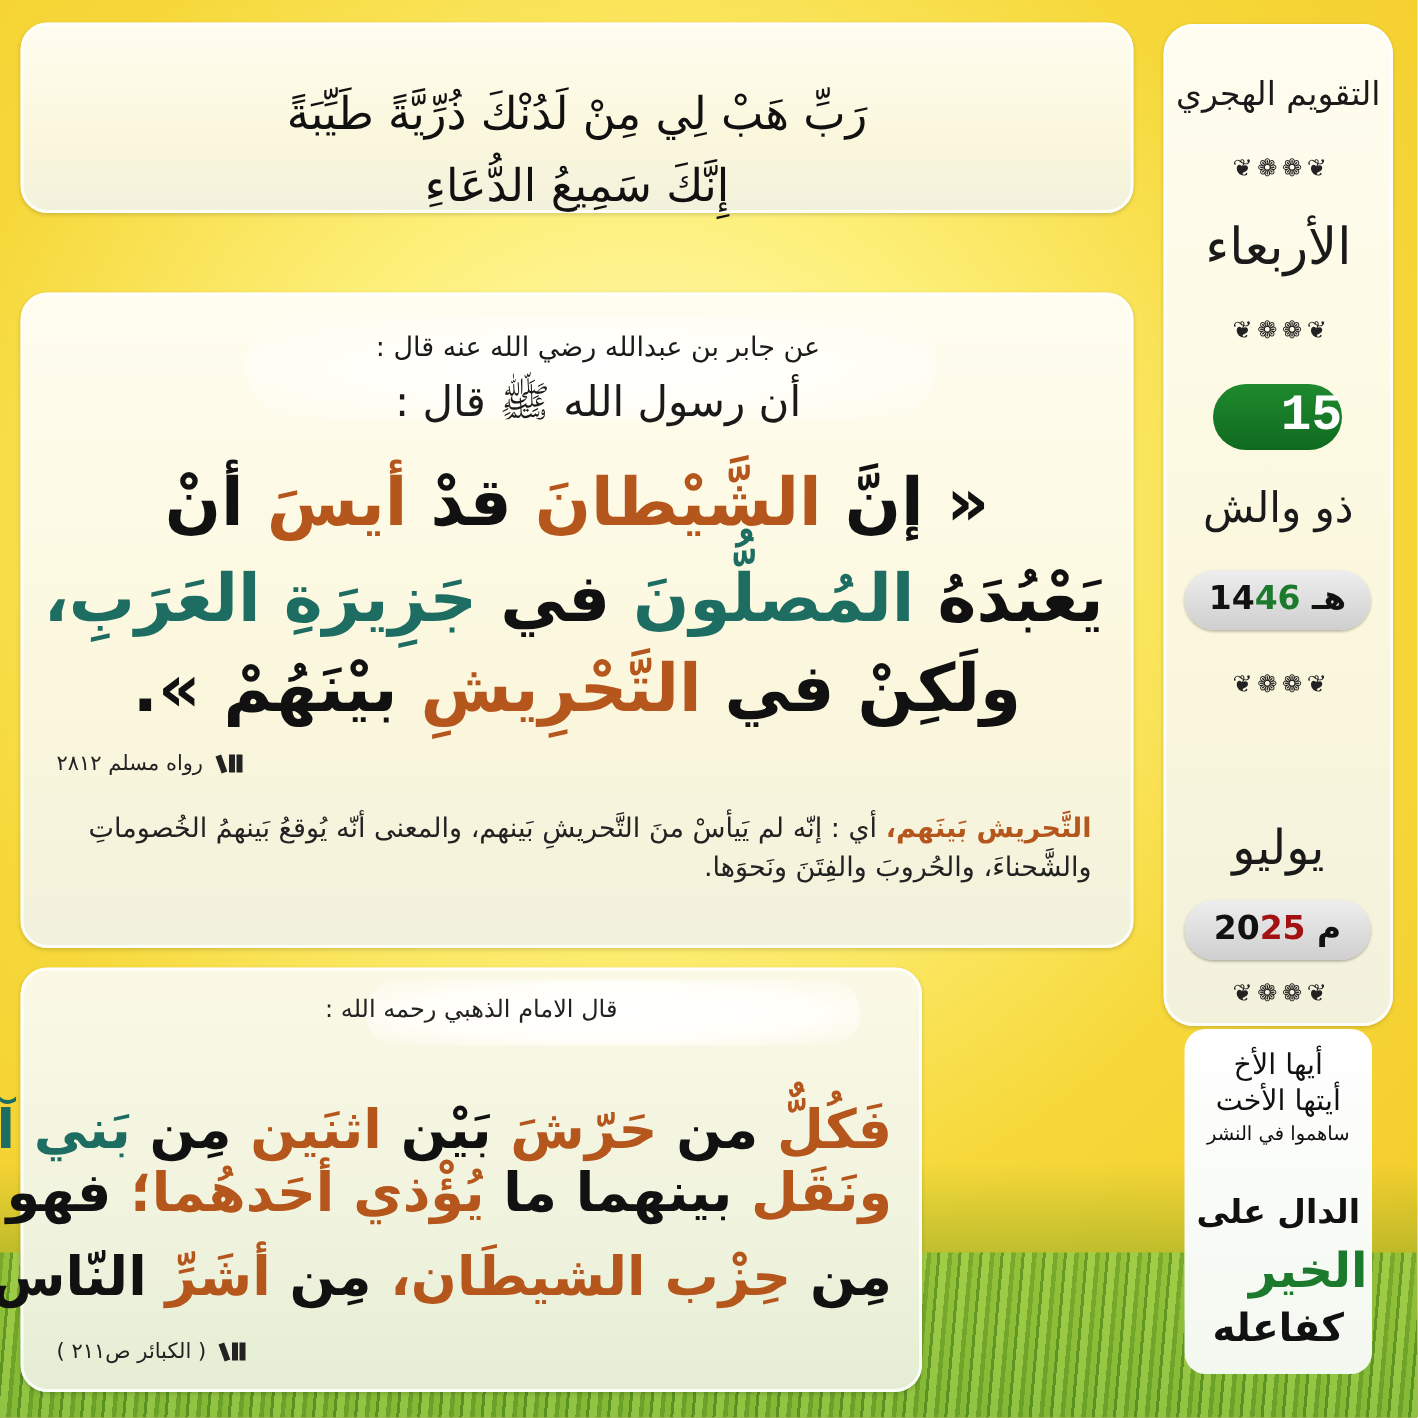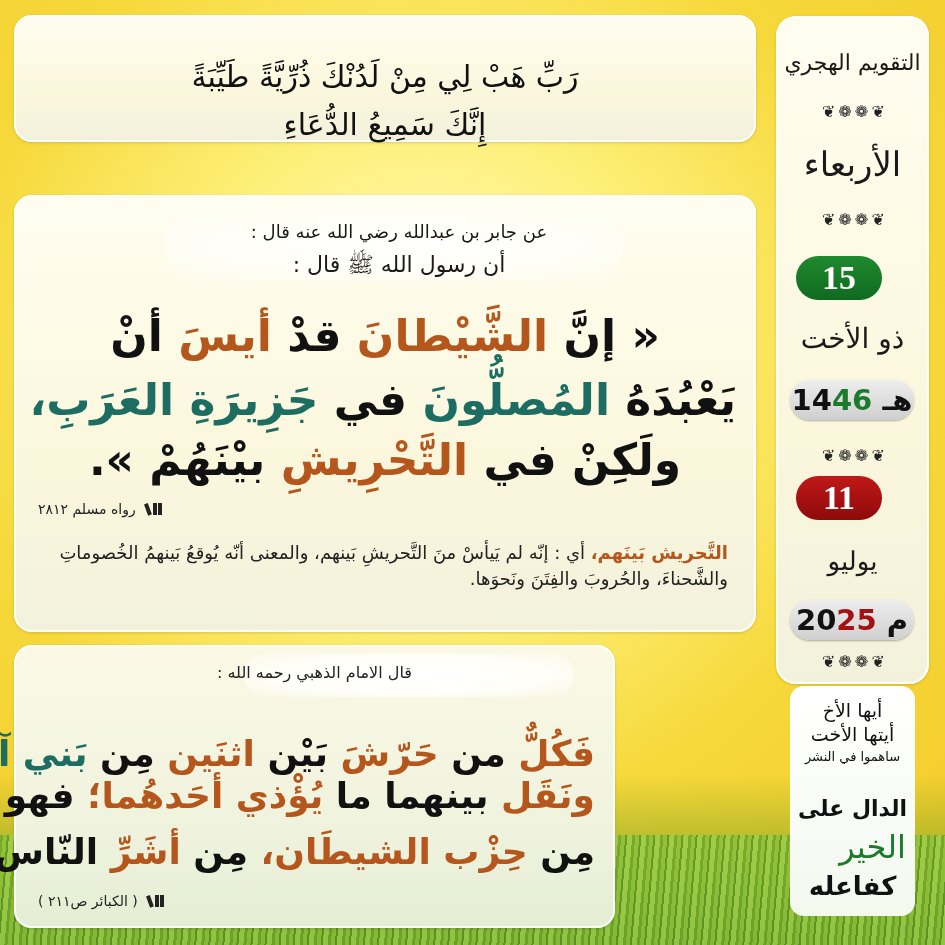--- a/index.html
+++ b/index.html
@@ -18,21 +18,21 @@
   #quote{left:14px;top:645px;width:601px;height:283px;background:linear-gradient(180deg,#fbf9e6 0%,#eef2dc 70%,#e4edd4 100%);}
   #side{left:776px;top:16px;width:153px;height:668px;border-radius:20px;}
 
   .dua-text{position:absolute;left:0;right:0;top:38px;text-align:center;font-family:"DejaVu Sans",sans-serif;
     font-size:30px;line-height:48px;color:#111;font-weight:normal;}
 
   .narr-pill{position:absolute;left:150px;top:15px;width:460px;height:70px;border-radius:35px;
     background:radial-gradient(ellipse at center,#ffffff 0%,#fffef6 60%,rgba(255,255,255,0) 100%);}
   .narr{position:absolute;left:0;right:0;text-align:center;color:#1a1a1a;font-family:"DejaVu Sans",sans-serif;margin-left:28px;}
   .narr.l1{top:26px;font-size:18px;}
-  .narr.l2{top:56px;font-size:22px;}
+  .narr.l2{top:56px;font-size:28px;}
 
   .big{position:absolute;left:20px;right:20px;text-align:center;font-family:"DejaVu Sans",sans-serif;
     font-weight:bold;font-size:44px;line-height:58px;color:#111;white-space:nowrap;}
   .h1{top:112px;} .h2{top:176px;} .h3{top:236px;}
   .brown{color:#b5561c;} .teal{color:#1d6d63;}
 
   .ref{position:absolute;left:24px;font-size:14px;color:#222;display:flex;align-items:center;gap:8px;direction:rtl;}
   .books{display:inline-block;width:18px;height:12px;position:relative;}
   .books i{position:absolute;bottom:0;width:4px;height:12px;background:#222;}
   .books i:nth-child(1){right:0;} .books i:nth-child(2){right:5px;} .books i:nth-child(3){right:10px;transform:rotate(-20deg);transform-origin:bottom;}
@@ -41,34 +41,34 @@
   .expl b{color:#b5561c;}
 
   .imam-pill{position:absolute;left:230px;top:8px;width:330px;height:44px;border-radius:22px;
     background:radial-gradient(ellipse at center,#ffffff 0%,#fffef8 60%,rgba(255,255,255,0) 100%);}
   .imam{position:absolute;left:0;right:0;top:18px;text-align:center;font-size:16px;color:#222;}
   .q{position:absolute;left:20px;right:20px;text-align:center;font-weight:bold;font-size:36px;line-height:54px;color:#111;white-space:nowrap;}
   .q1{top:82px;} .q2{top:124px;} .q3{top:180px;}
 
   .side-title{position:absolute;left:0;right:0;text-align:center;color:#1a1a1a;font-family:"DejaVu Serif",serif;}
   .orn{position:absolute;left:22px;width:110px;height:20px;text-align:center;font-size:16px;color:#222;letter-spacing:-1px;line-height:20px;}
-  .day-pill{position:absolute;left:20px;width:86px;height:44px;border-radius:22px;color:#fff;font-weight:bold;
-    font-size:34px;line-height:44px;text-align:center;font-family:Liberation Serif, serif;direction:ltr;}
+  .day-pill{position:absolute;left:33px;width:86px;height:44px;border-radius:22px;color:#fff;font-weight:bold;
+    font-size:34px;line-height:44px;text-align:right;font-family:Liberation Mono, monospace;direction:ltr;}
   .pill-green{background:linear-gradient(180deg,#1f8a2e,#0f6a1f);}
   .pill-red{background:linear-gradient(180deg,#c01818,#8e0a0a);}
   .year-pill{position:absolute;left:14px;width:124px;height:40px;border-radius:20px;
     background:linear-gradient(180deg,#eeeeee,#cfcfcf);box-shadow:0 1px 2px rgba(0,0,0,.3);
-    font-weight:bold;font-size:29px;line-height:40px;text-align:center;color:#111;direction:ltr;}
+    font-weight:bold;font-size:22px;line-height:40px;text-align:center;color:#111;direction:ltr;}
   .cta{position:absolute;left:14px;right:14px;top:670px;height:230px;border-radius:14px;
     background:linear-gradient(180deg,#ffffff,#f3f8ef);text-align:center;color:#111;}
   .cta .a{font-size:19px;line-height:24px;margin-top:12px;}
   .cta .b{font-size:19px;line-height:24px;}
   .cta .c{font-size:13px;line-height:22px;}
   .cta .d{font-size:22px;font-weight:bold;line-height:34px;margin-top:24px;}
-  .cta .e{font-size:32px;font-weight:normal;color:#1b7a2b;line-height:42px;padding-left:40px;}
+  .cta .e{font-size:32px;font-weight:bold;color:#1b7a2b;line-height:42px;padding-left:40px;}
   .cta .f{font-size:26px;font-weight:bold;line-height:36px;}
 </style>
 </head>
 <body>
 
 <div class="grass"></div>
 
 <section class="card" id="dua">
   <div class="dua-text">
     <div>رَبِّ هَبْ لِي مِنْ لَدُنْكَ ذُرِّيَّةً طَيِّبَةً</div>
@@ -115,29 +115,28 @@
   </div>
 </section>
 
 <aside class="card" id="side">
   <div class="side-title" style="top:34px;font-size:22px;">التقويم الهجري</div>
   <div class="orn" style="top:86px;">❦ ❁ ❁ ❦</div>
   <div class="side-title" style="top:128px;font-size:34px;font-weight:normal;">الأربعاء</div>
   <div class="orn" style="top:194px;">❦ ❁ ❁ ❦</div>
 
   <div class="day-pill pill-green" style="top:240px;">15</div>
-  <div class="side-title" style="top:306px;font-size:28px;">ذو الأخت</div>
+  <div class="side-title" style="top:306px;font-size:28px;">ذو والش</div>
   <div class="year-pill" style="top:364px;">
     <span>هـ</span>
     <span><span class="yr-h"><span>14</span><span style="color: rgb(27, 122, 43);">46</span></span></span>
   </div>
   <div class="orn" style="top:430px;">❦ ❁ ❁ ❦</div>
 
-  <div class="day-pill pill-red" style="top:460px;">11</div>
-  <div class="side-title" style="top:530px;font-size:26px;">يوليو</div>
+  <div class="side-title" style="top:530px;font-size:32px;">يوليو</div>
   <div class="year-pill" style="top:584px;">
     <span>م</span>
     <span><span class="yr-g"><span>20</span><span style="color: rgb(163, 18, 18);">25</span></span></span>
   </div>
   <div class="orn" style="top:636px;">❦ ❁ ❁ ❦</div>
 
   <div class="cta">
     <div class="a">أيها الأخ</div>
     <div class="b">أيتها الأخت</div>
     <div class="c">ساهموا في النشر</div>

